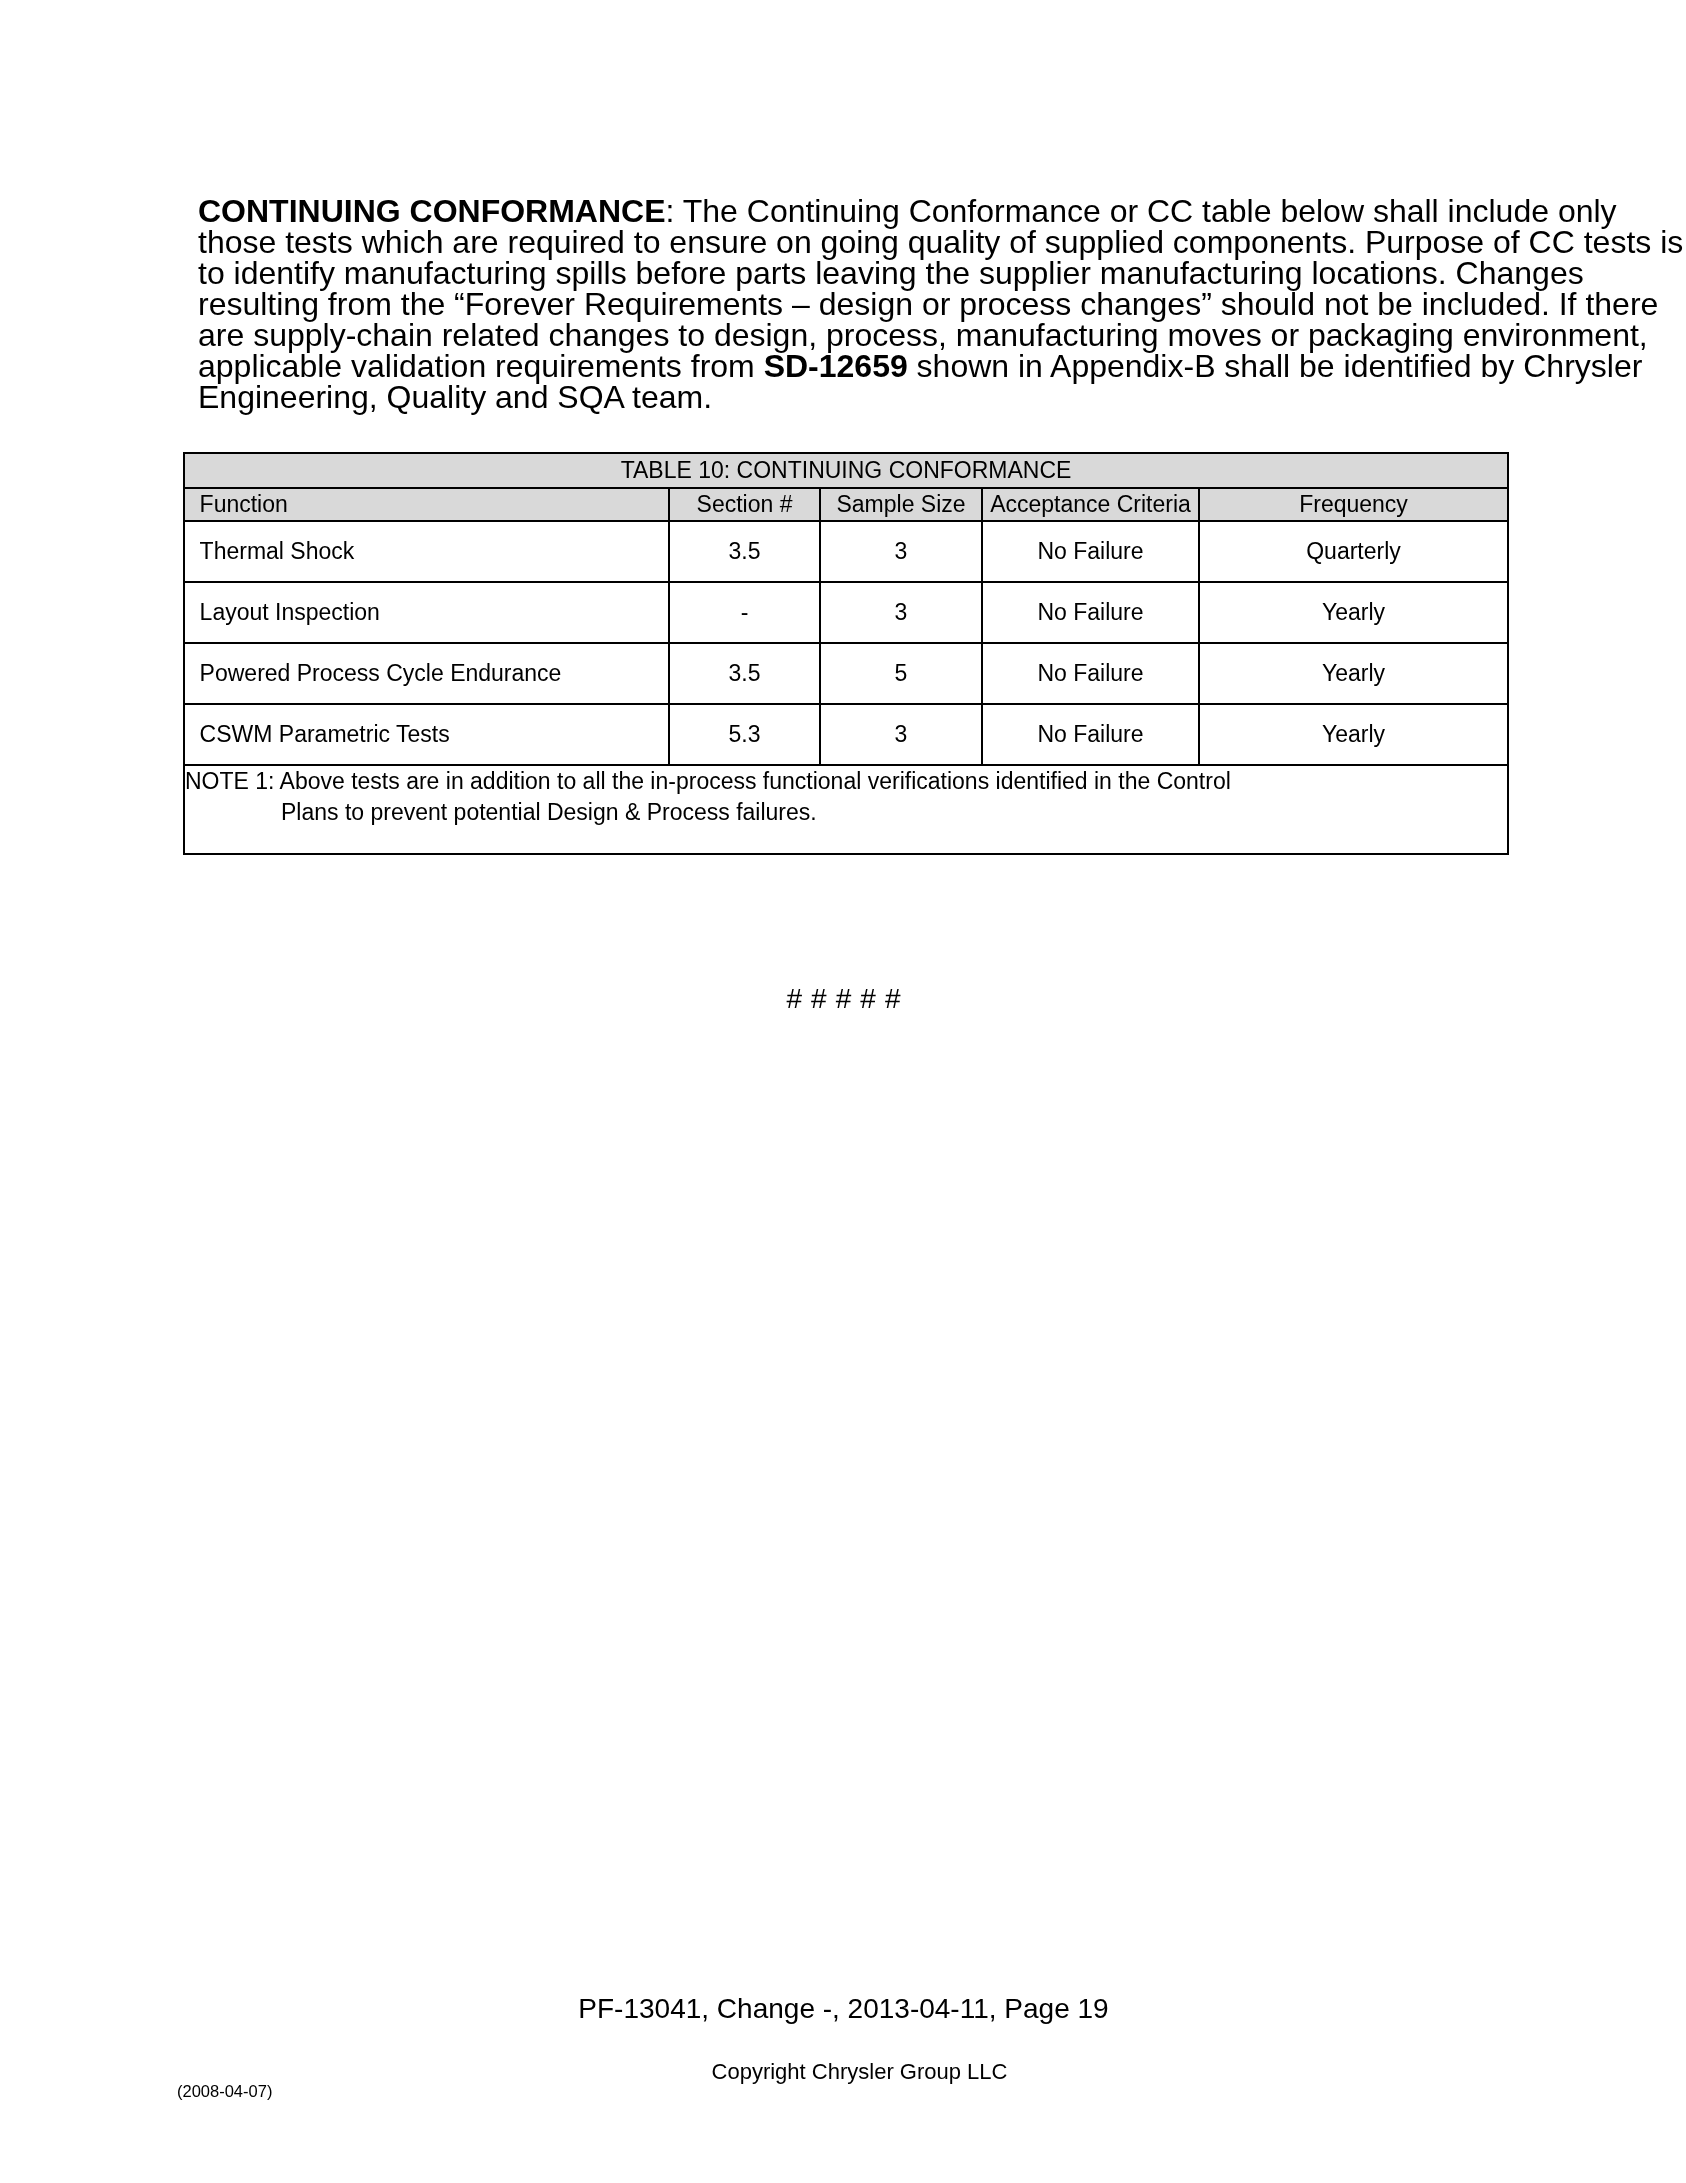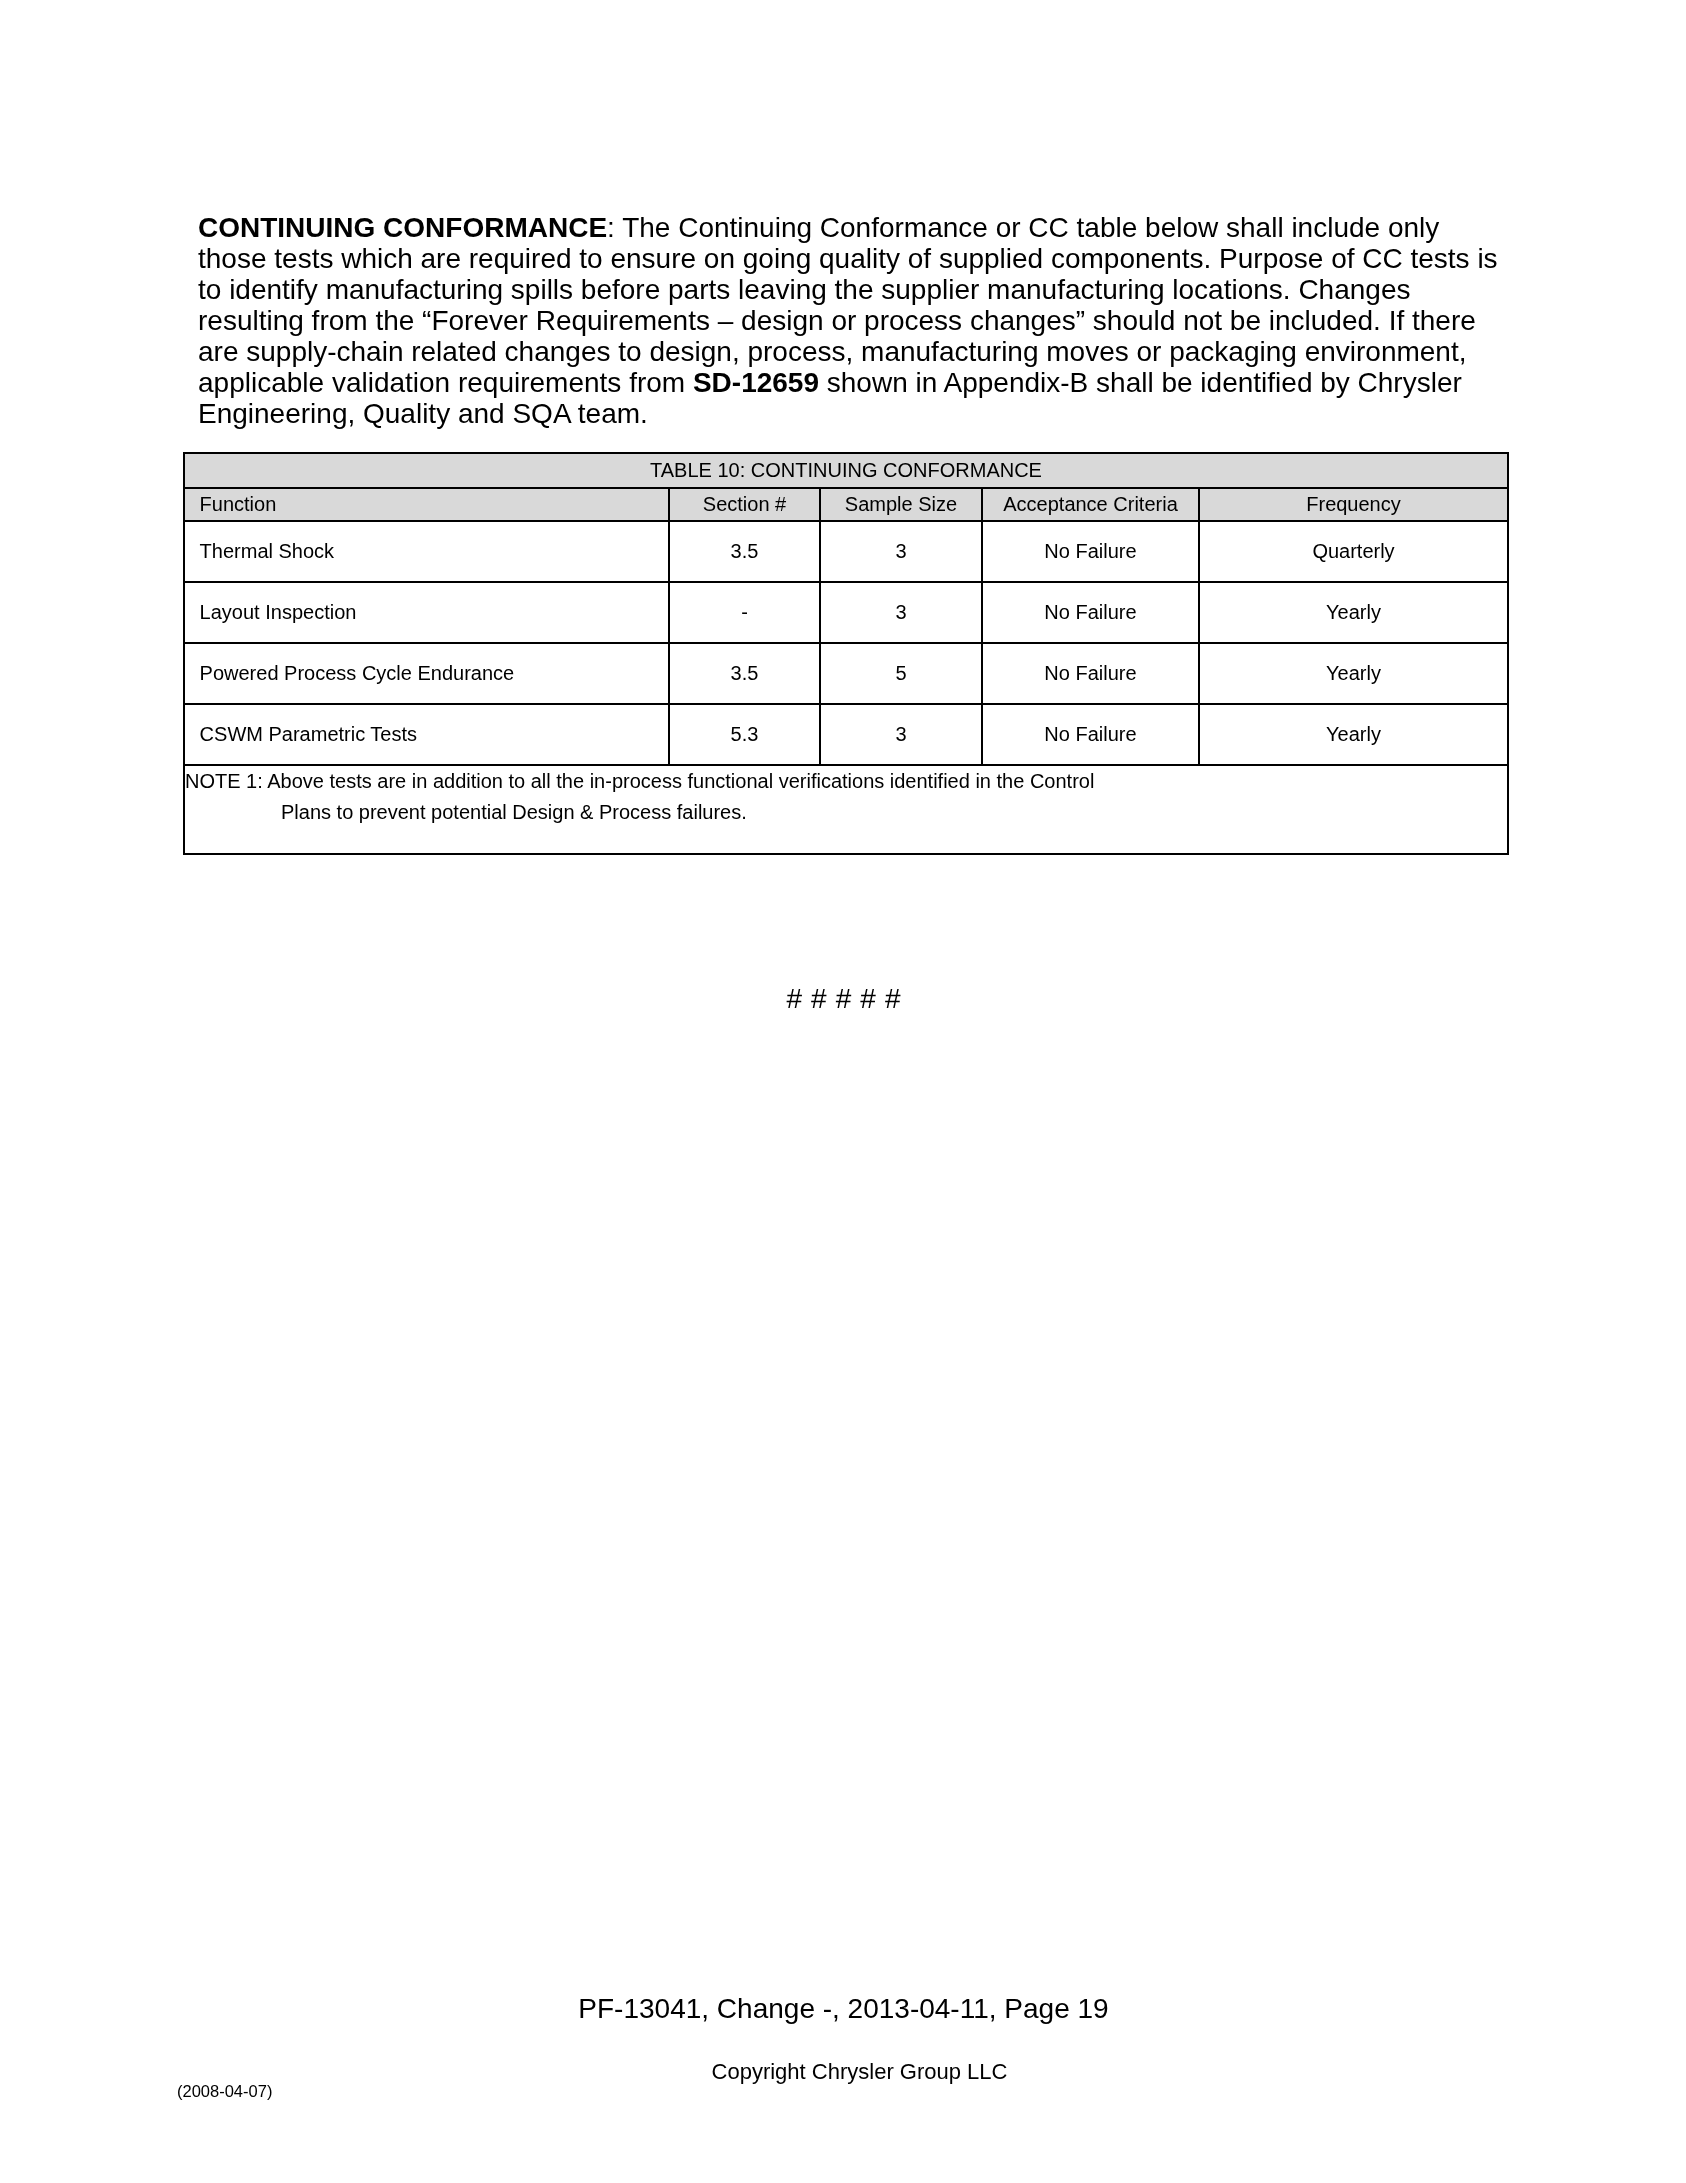--- a/index.html
+++ b/index.html
@@ -17,36 +17,36 @@
     }
     .page {
       position: absolute;
       left: 0; top: 0;
       width: 1687px; height: 2183px;
       background: #ffffff;
     }
     .intro {
       position: absolute;
       left: 198px;
-      top: 212px;
+      top: 196px;
       width: 1323px;
-      font-size: 28px;
+      font-size: 32px;
       line-height: 31px;
       white-space: nowrap;
     }
     .intro .line { display: block; }
     .intro b { font-weight: bold; }
 
     table.cc {
       position: absolute;
       left: 183px;
       top: 452px;
       width: 1324px;
       border-collapse: collapse;
-      font-size: 20px;
+      font-size: 23px;
       table-layout: fixed;
     }
     table.cc td, table.cc th {
       border: 2px solid #000000;
       padding: 0;
       font-weight: normal;
     }
     .title-row th {
       background: #d9d9d9;
       height: 33px;

